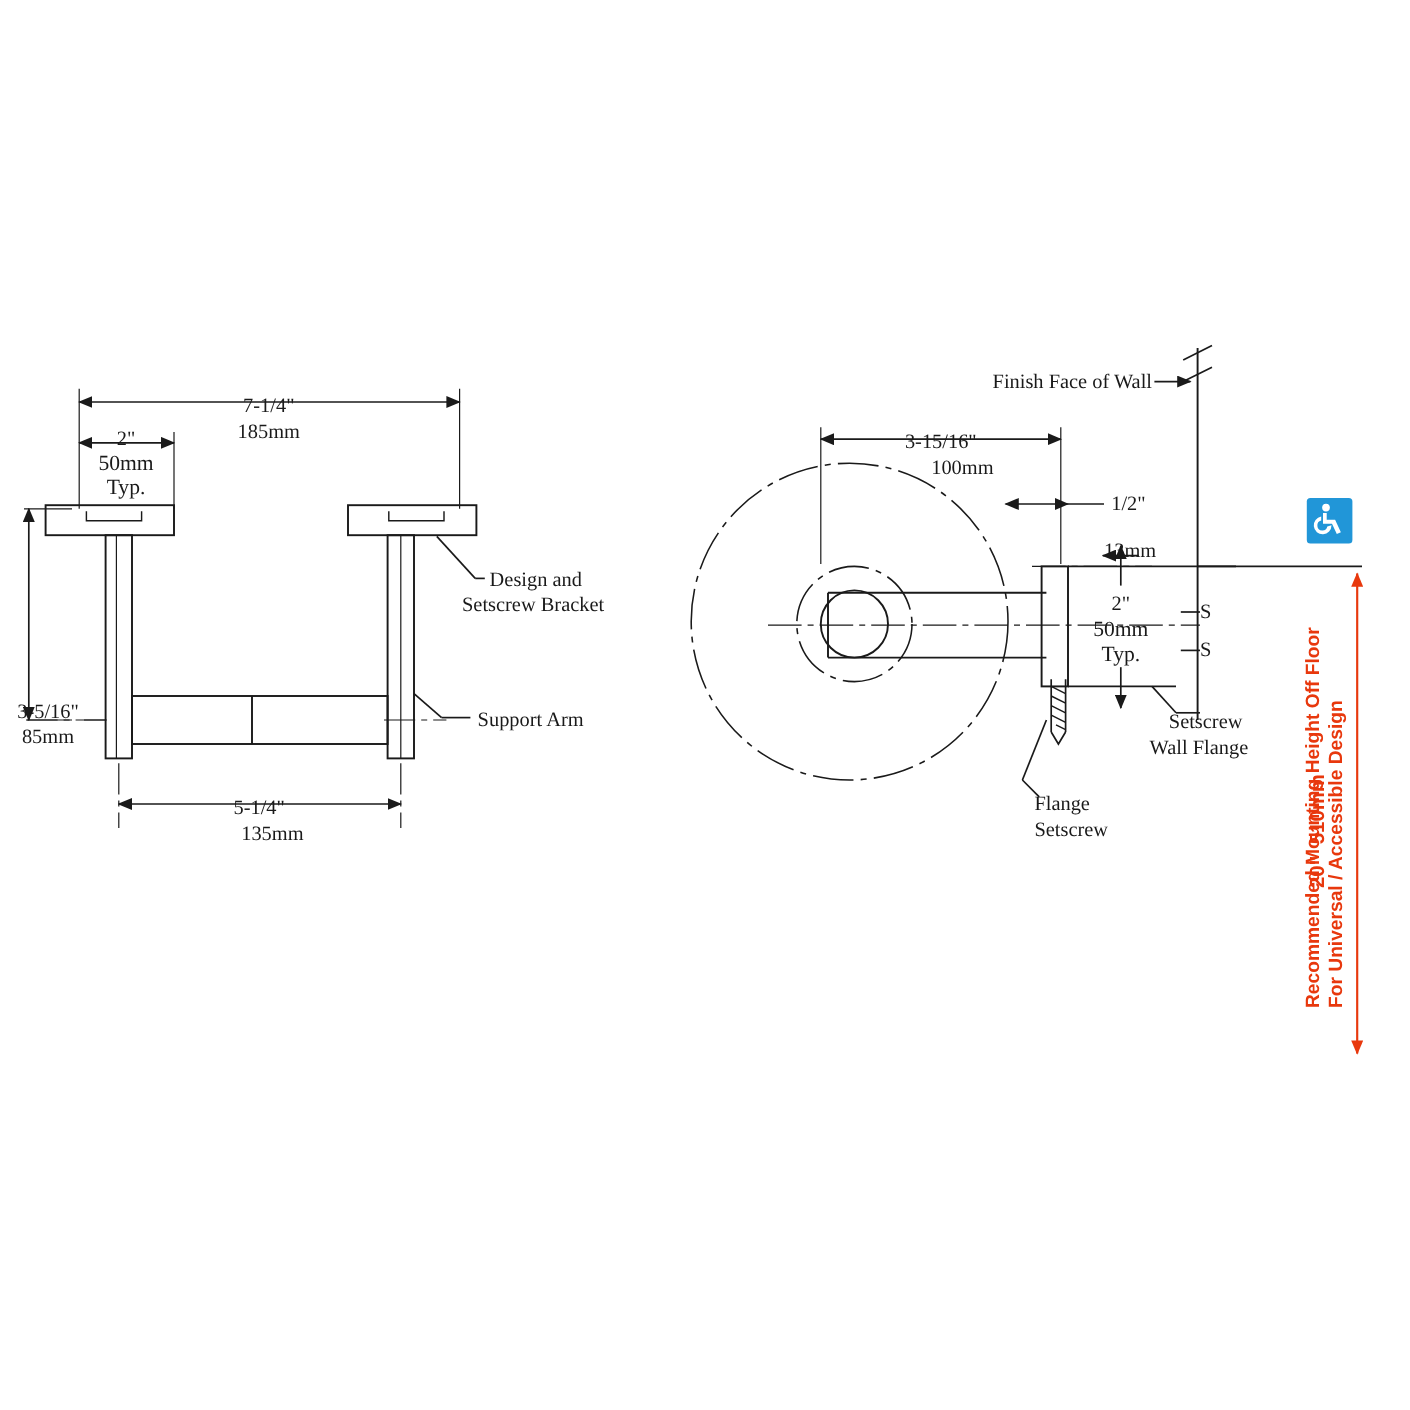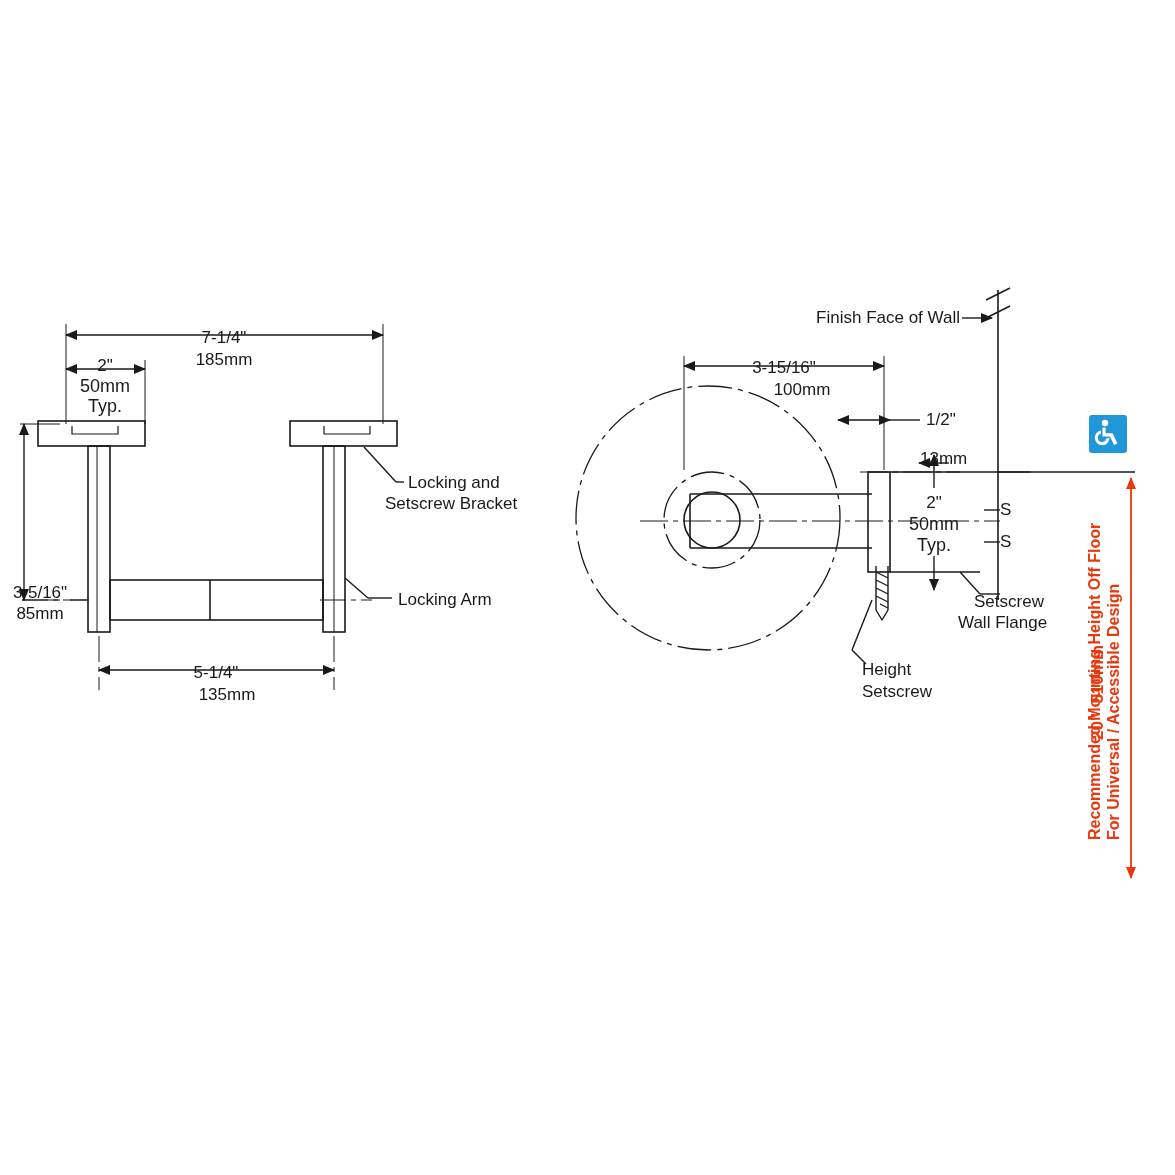--- a/index.html
+++ b/index.html
@@ -18,21 +18,21 @@
   }
   .svg-layer {
     position: absolute;
     left: 0;
     top: 0;
     width: 1175px;
     height: 1175px;
   }
   .lbl {
     position: absolute;
-    font-family: Liberation Sans, sans-serif;
+    font-family: Liberation Serif, serif;
     font-size: 17px;
     line-height: 20px;
     color: #1a1a1a;
     white-space: pre;
   }
   .lbl.c { text-align: center; }
   .lbl.r { text-align: right; }
   .lbl.l { text-align: left; }
   .lbl.small { font-size: 18px; }
   .vert-red {
@@ -189,44 +189,44 @@
   <div class="lbl c" style="left:55px; top:356px; width:100px;">2"</div>
   <div class="lbl c small" style="left:55px; top:376px; width:100px;">50mm</div>
   <div class="lbl c small" style="left:55px; top:396px; width:100px;">Typ.</div>
 
   <div class="lbl c" style="left:-2px; top:583px; width:84px;">3-5/16"</div>
   <div class="lbl c" style="left:-2px; top:604px; width:84px;">85mm</div>
 
   <div class="lbl c" style="left:166px; top:663px; width:100px;">5-1/4"</div>
   <div class="lbl c" style="left:177px; top:685px; width:100px;">135mm</div>
 
-  <div class="lbl l" style="left:408px; top:473px; width:220px;">Locking and</div>
+  <div class="lbl l" style="left:408px; top:473px; width:220px;">Design and</div>
   <div class="lbl l" style="left:385px; top:494px; width:250px;">Setscrew Bracket</div>
 
-  <div class="lbl l" style="left:398px; top:590px; width:220px;">Locking Arm</div>
+  <div class="lbl l" style="left:398px; top:590px; width:220px;">Support Arm</div>
 
   <div class="lbl r" style="left:720px; top:308px; width:240px;">Finish Face of Wall</div>
 
   <div class="lbl c" style="left:734px; top:358px; width:100px;">3-15/16"</div>
   <div class="lbl c" style="left:752px; top:380px; width:100px;">100mm</div>
 
   <div class="lbl l" style="left:926px; top:410px; width:90px;">1/2"</div>
   <div class="lbl l" style="left:920px; top:449px; width:90px;">13mm</div>
 
   <div class="lbl c" style="left:899px; top:493px; width:70px;">2"</div>
   <div class="lbl c small" style="left:899px; top:514px; width:70px;">50mm</div>
   <div class="lbl c small" style="left:899px; top:535px; width:70px;">Typ.</div>
 
   <div class="lbl l" style="left:1000px; top:500px; width:30px;">S</div>
   <div class="lbl l" style="left:1000px; top:532px; width:30px;">S</div>
 
   <div class="lbl l" style="left:974px; top:592px; width:160px;">Setscrew</div>
   <div class="lbl l" style="left:958px; top:613px; width:170px;">Wall Flange</div>
 
-  <div class="lbl l" style="left:862px; top:660px; width:140px;">Height</div>
+  <div class="lbl l" style="left:862px; top:660px; width:140px;">Flange</div>
   <div class="lbl l" style="left:862px; top:682px; width:140px;">Setscrew</div>
 
   <div class="ada" style="left:1089px; top:415px;">
     <svg width="38" height="38" viewBox="0 0 38 38" aria-hidden="true">
       <circle cx="16" cy="8" r="3.2" fill="#ffffff"></circle>
       <path d="M13.5,12.5 L13.5,21.5 L21,21.5 L25,30 L28.4,28.6 L23.6,18.2 L16.6,18.2 L16.6,12.5 Z" fill="#ffffff"></path>
       <path d="M20.6,22.8 a7.4,7.4 0 1 1 -8.6,-7.3 l0,3.3 a4.2,4.2 0 1 0 5.1,5.0 z" fill="#ffffff"></path>
     </svg>
   </div>
 

